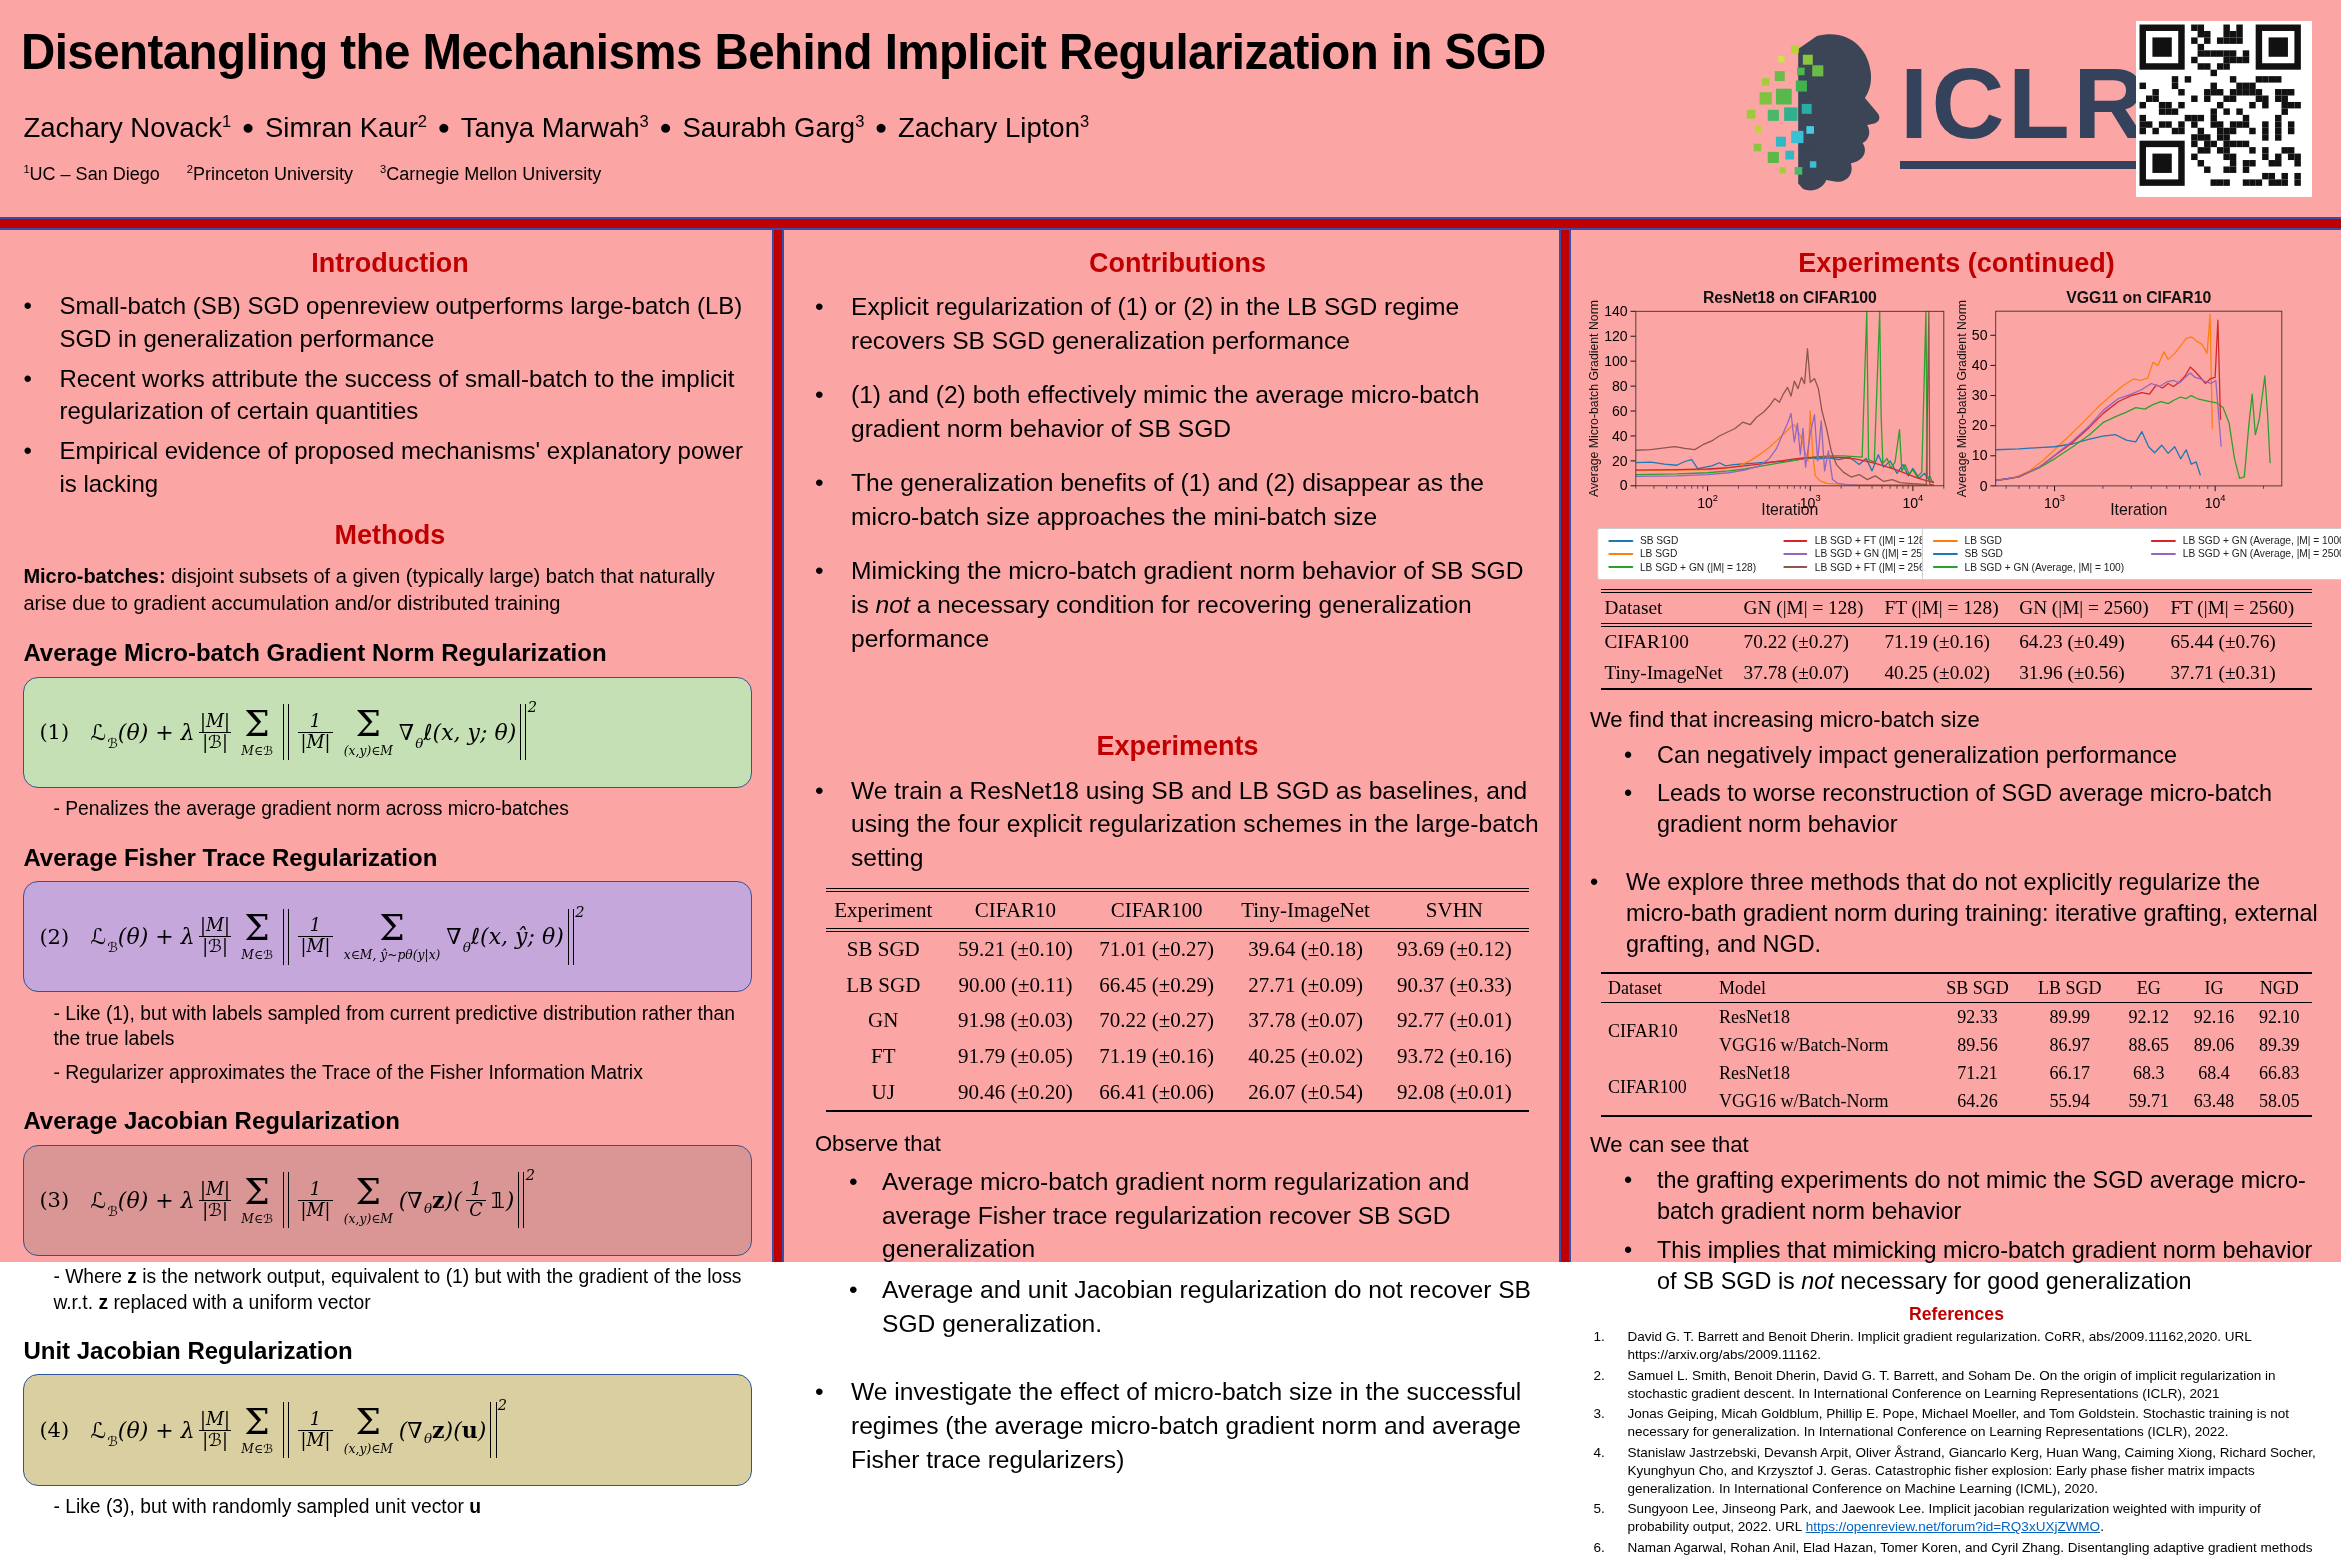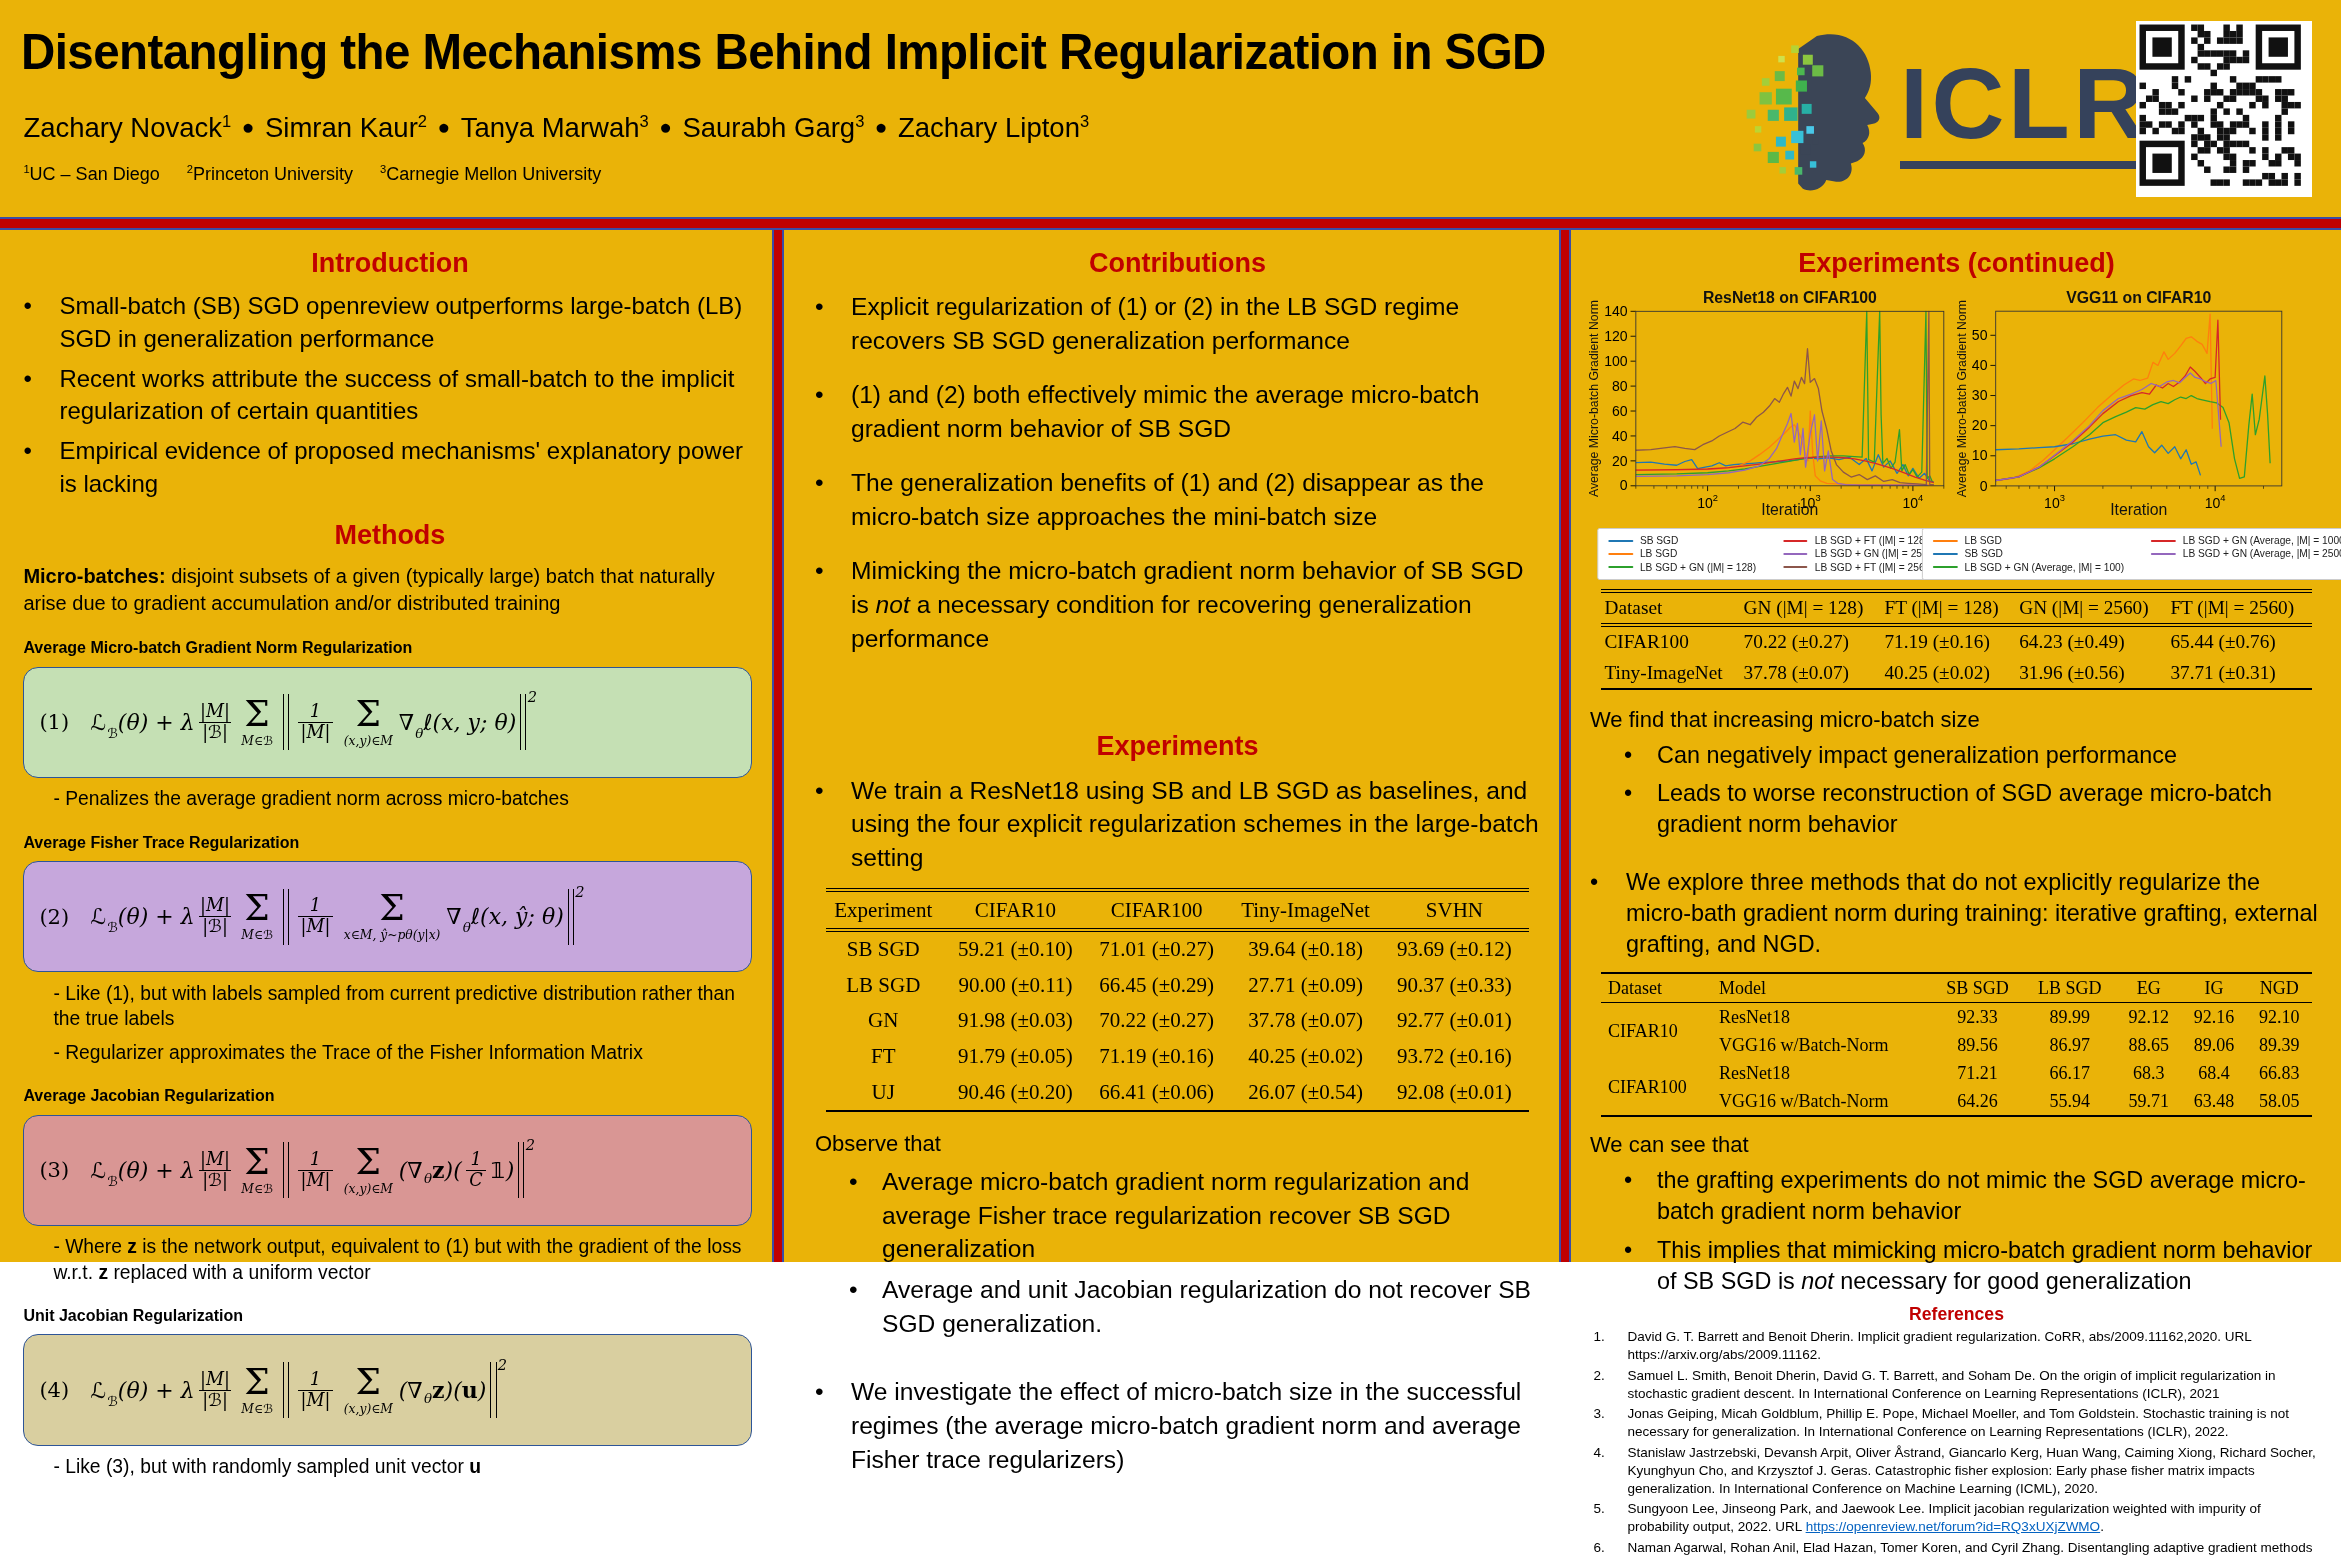--- a/index.html
+++ b/index.html
@@ -1,17 +1,17 @@
 <!DOCTYPE html>
 <html style="font-size:9.4px"><head>
 <meta charset="utf-8">
 <style>
   html,body{margin:0;padding:0;width:2342px;height:1562px;background:#fff;overflow:hidden;
     font-family:"Liberation Sans",sans-serif;color:#000;}
-  .poster{position:relative;width:2342px;height:1262px;background:#eab308;}
+  .poster{position:relative;width:2342px;height:1262px;background:#fca5a5;}
 
   
   .title{position:absolute;left:21px;top:23.4px;font-size:50px;font-weight:bold;letter-spacing:-0.6px;
     transform:scaleX(.95);transform-origin:left center;white-space:nowrap;}
   .authors{position:absolute;left:23.4px;top:112px;font-size:27.5px;white-space:nowrap;}
   .authors sup{font-size:60%;}
   .author-sep{margin:0 10.5px;font-size:21px;vertical-align:3.5px;}
   .affils{position:absolute;left:23.4px;top:163px;font-size:18px;white-space:nowrap;}
   .affils sup{font-size:62%;}
   .affil-item{margin-right:27px;}
@@ -28,21 +28,21 @@
   .vbar.v1{left:772px;} .vbar.v2{left:1559px;}
 
   
   .col{position:absolute;top:230px;padding-top:13px;}
   .col-left{left:23.4px;width:733px;}
   .col-mid{left:815px;width:725px;}
   .col-right{left:1590px;width:733px;}
 
   .h-red{color:#C00000;font-weight:bold;font-size:27px;text-align:center;margin:4.7px 0 11.7px 0;}
   .h-red.small{font-size:17.6px;margin:5.9px 0 3.5px 0;}
-  .h-sub{font-weight:bold;font-size:16px;margin:22px 0 9.4px 0;}
+  .h-sub{font-weight:bold;font-size:24px;margin:22px 0 9.4px 0;}
 
   .blist{list-style:none;margin:0;padding:0;}
   .blist li{display:flex;margin-bottom:7px;}
   .blist .dot{flex:0 0 36px;}
   .col-left .blist{font-size:24px;line-height:1.36;}
   .col-mid .blist{font-size:24.6px;line-height:1.38;}
   .col-mid .blist.wide li{margin-bottom:20px;}
   .col-right .blist{font-size:23.4px;line-height:1.33;}
   .sublist{margin-left:34px !important;}
   .sublist .dot{flex:0 0 33px;}

